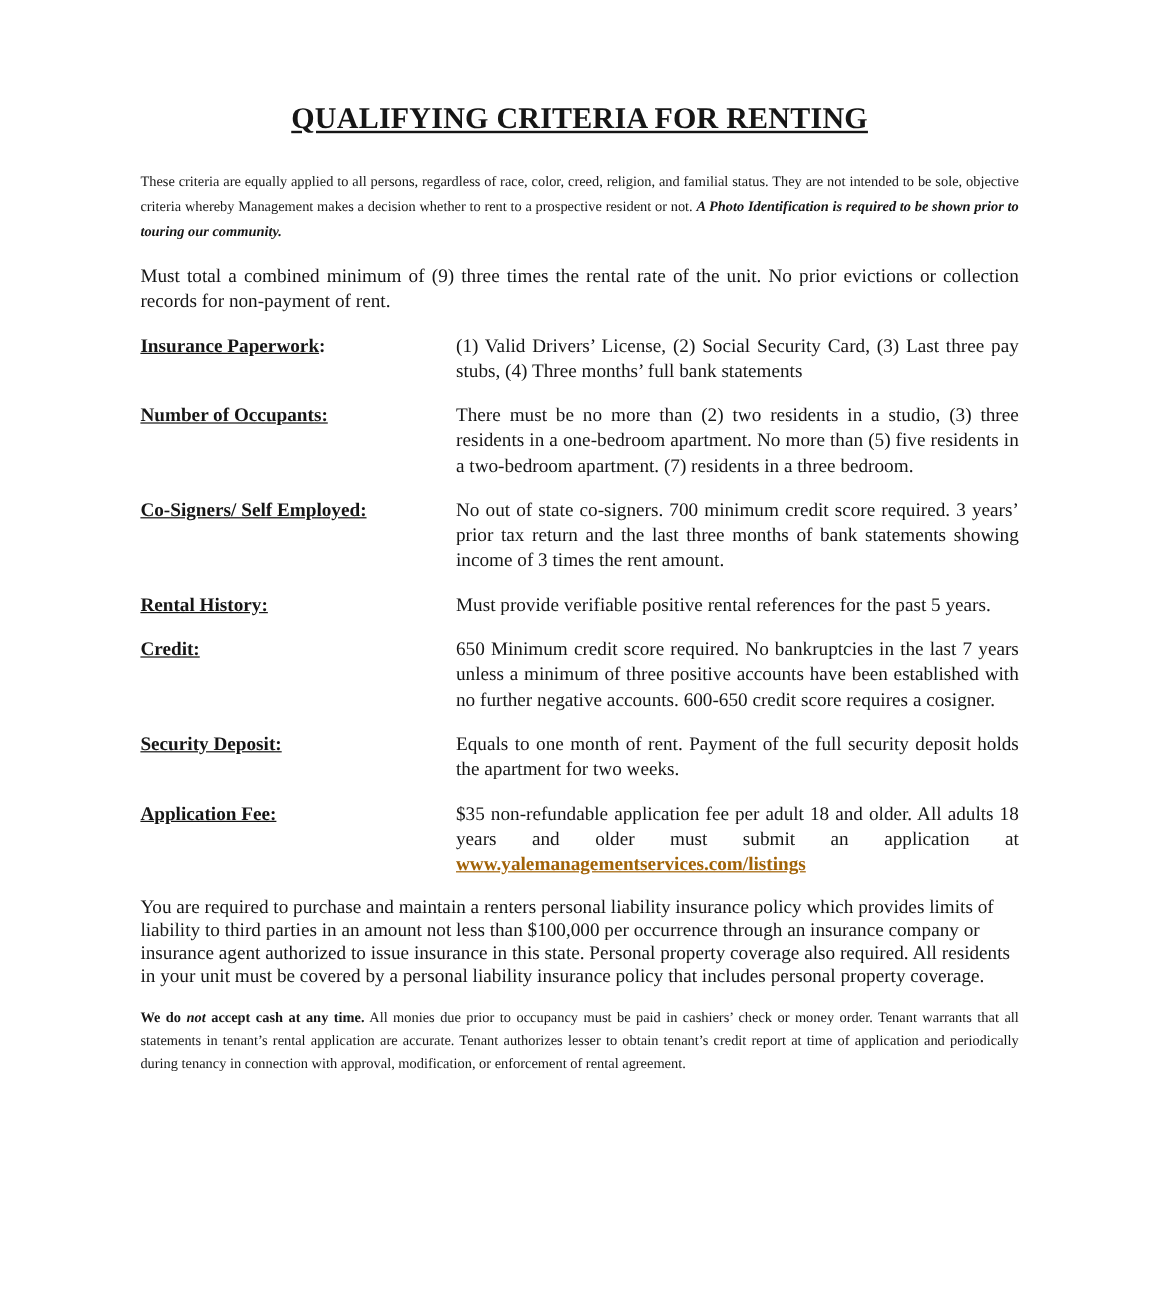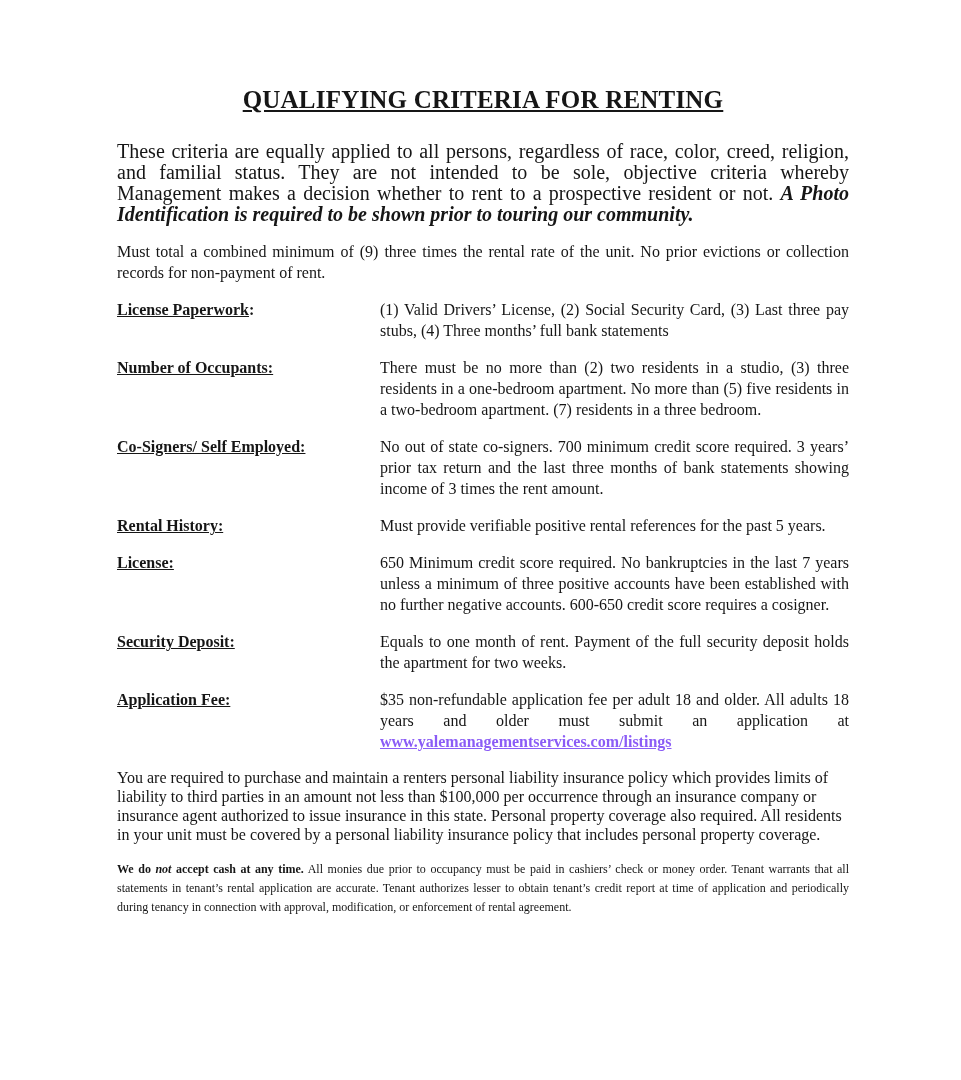--- a/index.html
+++ b/index.html
@@ -15,21 +15,21 @@
   }
   .title{
     font-size:25px;
     font-weight:bold;
     text-align:center;
     text-decoration:underline;
     margin:0 0 27px 0;
     letter-spacing:0.2px;
   }
   .para{
-    font-size:20px;
+    font-size:12px;
     line-height:21px;
     margin:0;
   }
   .justify{text-align:justify;}
   .intro{margin-bottom:16px;}
   .rows{margin:0;}
   .row{display:flex;margin-bottom:16px;}
   .label{
     flex:0 0 263px;
     box-sizing:border-box;
@@ -65,46 +65,46 @@
 
   <h1 class="title">QUALIFYING CRITERIA FOR RENTING</h1>
 
   <p class="para justify intro"><span>These criteria are equally applied to all persons, regardless of race, color, creed, religion, and familial status. They are not intended to be sole, objective criteria whereby Management makes a decision whether to rent to a prospective resident or not. </span><span class="bi">A Photo Identification is required to be shown prior to touring our community.</span></p>
 
   <div class="rows" id="criteria-rows">
       <div class="row">
         <div class="desc justify"><span>Must total a combined minimum of (9) three times the rental rate of the unit. No prior evictions or collection records for non-payment of rent.</span></div>
       </div>
       <div class="row">
-        <div class="label"><span class="u">License Paperwork</span><span>:</span></div>
+        <div class="label"><span class="u">Insurance Paperwork</span><span>:</span></div>
         <div class="desc justify"><span>(1) Valid Drivers’ License, (2) Social Security Card, (3) Last three pay stubs, (4) Three months’ full bank statements</span></div>
       </div>
       <div class="row">
         <div class="label"><span class="u">Number of Occupants:</span></div>
         <div class="desc justify"><span>There must be no more than (2) two residents in a studio, (3) three residents in a one-bedroom apartment. No more than (5) five residents in a two-bedroom apartment. (7) residents in a three bedroom.</span></div>
       </div>
       <div class="row">
         <div class="label"><span class="u">Co-Signers/ Self Employed:</span></div>
         <div class="desc justify"><span>No out of state co-signers. 700 minimum credit score required. 3 years’ prior tax return and the last three months of bank statements showing income of 3 times the rent amount.</span></div>
       </div>
       <div class="row">
         <div class="label"><span class="u">Rental History:</span></div>
         <div class="desc justify"><span>Must provide verifiable positive rental references for the past 5 years.</span></div>
       </div>
       <div class="row">
-        <div class="label"><span class="u">License:</span></div>
+        <div class="label"><span class="u">Credit:</span></div>
         <div class="desc justify"><span>650 Minimum credit score required. No bankruptcies in the last 7 years unless a minimum of three positive accounts have been established with no further negative accounts. 600-650 credit score requires a cosigner.</span></div>
       </div>
       <div class="row">
         <div class="label"><span class="u">Security Deposit:</span></div>
         <div class="desc justify"><span>Equals to one month of rent.  Payment of the full security deposit holds the apartment for two weeks.</span></div>
       </div>
       <div class="row">
         <div class="label"><span class="u">Application Fee:</span></div>
-        <div class="desc justify"><span>$35 non-refundable application fee per adult 18 and older.  All adults 18 years and older must submit an application at </span><a class="link" href="#" style="color: #8b5cf6;">www.yalemanagementservices.com/listings</a></div>
+        <div class="desc justify"><span>$35 non-refundable application fee per adult 18 and older.  All adults 18 years and older must submit an application at </span><a class="link" href="#" style="color: #a16207;">www.yalemanagementservices.com/listings</a></div>
       </div>
       <div class="row">
         <div class="desc tight"><span>You are required to purchase and maintain a renters personal liability insurance policy which provides limits of liability to third parties in an amount not less than $100,000 per occurrence through an insurance company or insurance agent authorized to issue insurance in this state. Personal property coverage also required. All residents in your unit must be covered by a personal liability insurance policy that includes personal property coverage.</span></div>
       </div>
     </div>
 
   <p class="para justify footer"><span class="b"><span>We do </span><span class="bi">not</span><span> accept cash at any time.</span></span><span>  All monies due prior to occupancy must be paid in cashiers’ check or money order. Tenant warrants that all statements in tenant’s rental application are accurate.  Tenant authorizes lesser to obtain tenant’s credit report at time of application and periodically during tenancy in connection with approval, modification, or enforcement of rental agreement.</span></p>
 
 </div>
 

